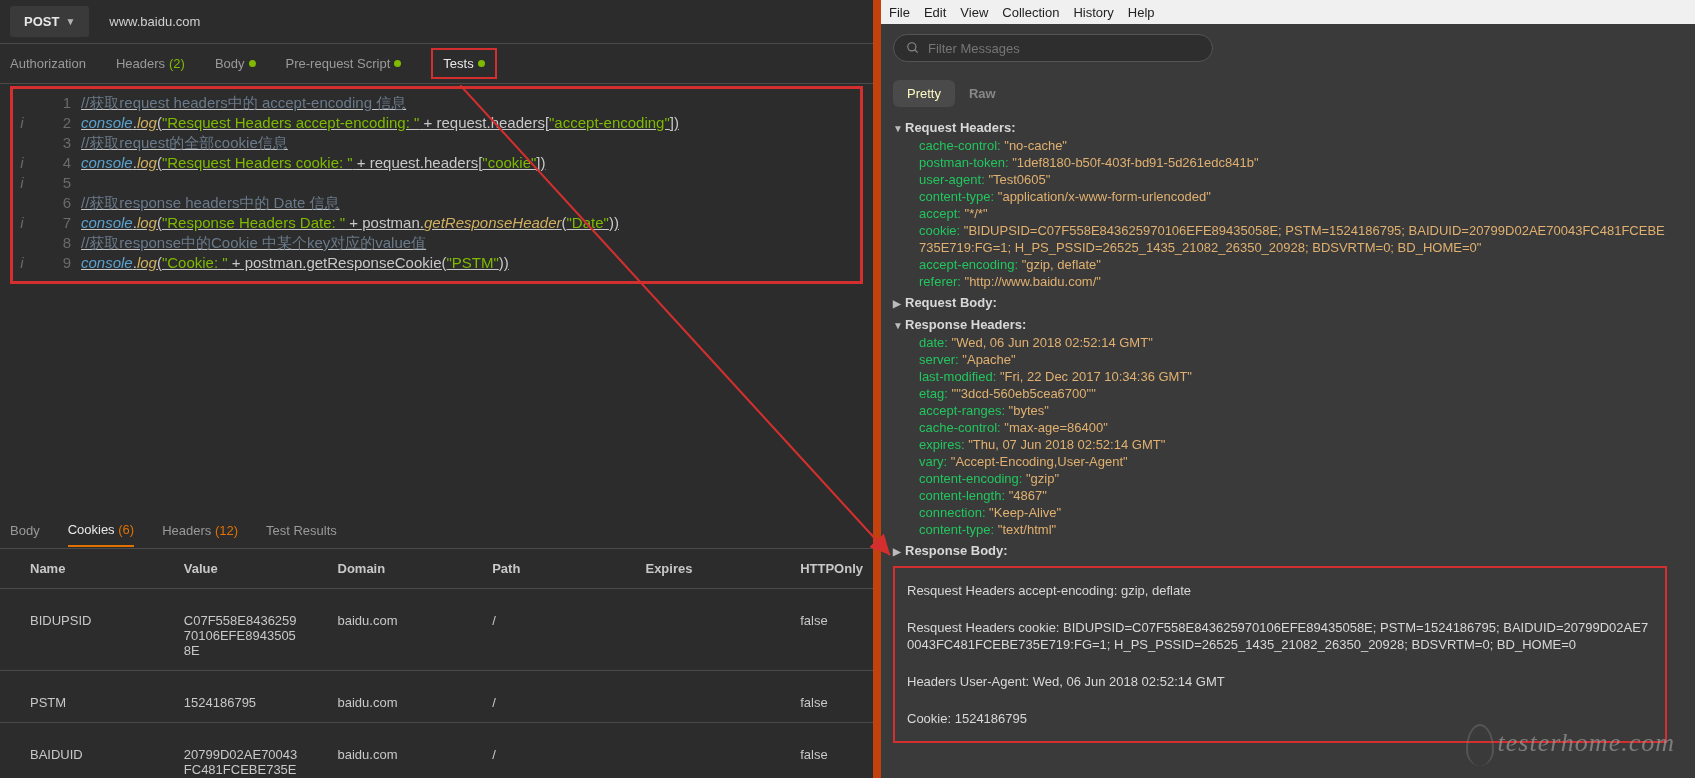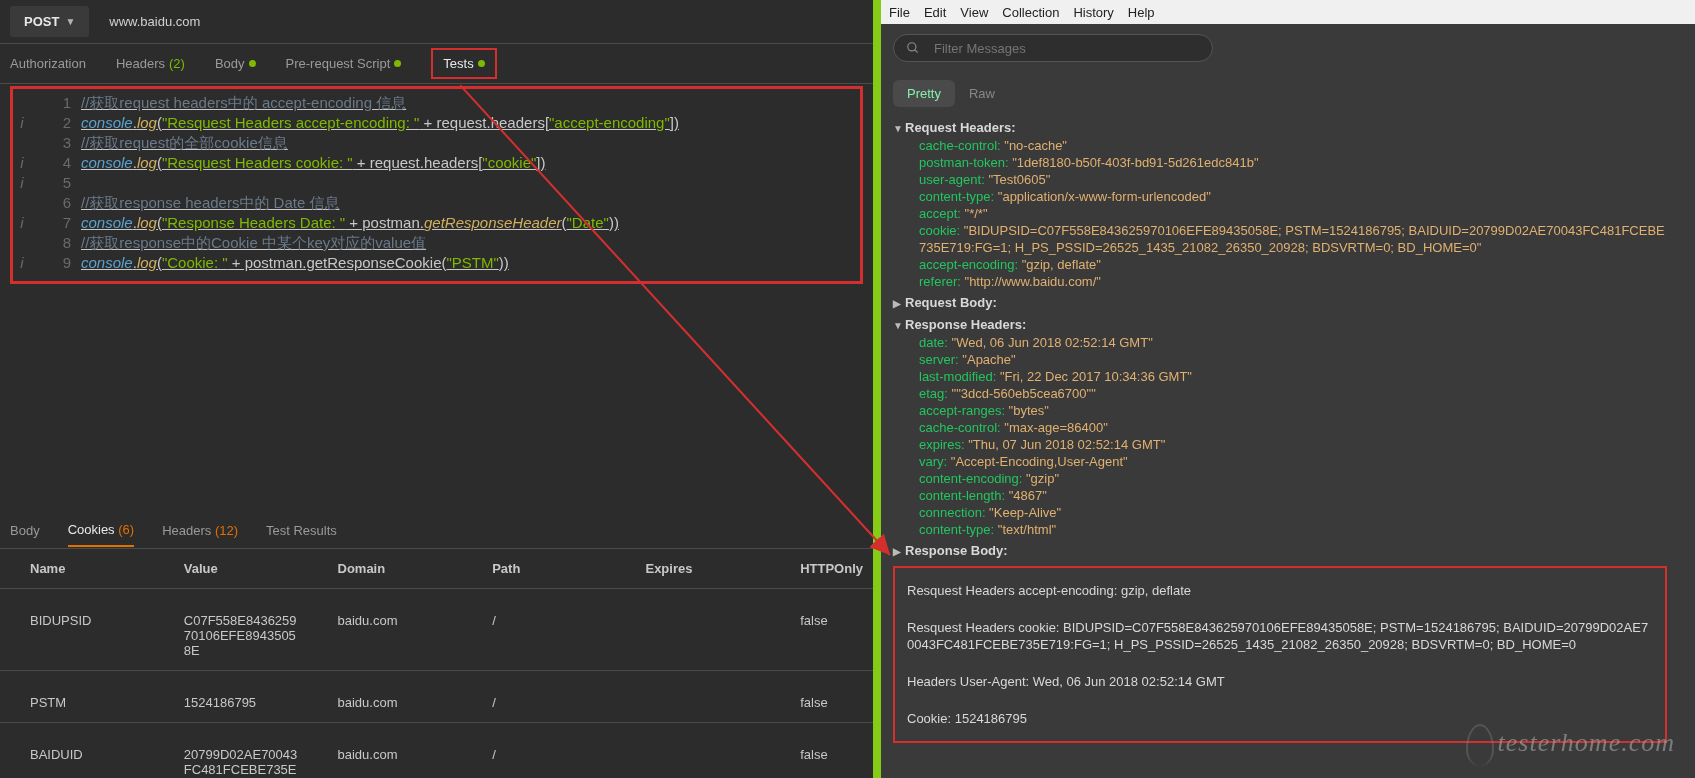--- a/index.html
+++ b/index.html
@@ -1,18 +1,18 @@
 <!DOCTYPE html>
 <html><head>
 <meta charset="utf-8">
 <style>
 * { margin:0; padding:0; box-sizing:border-box; font-family:"Segoe UI",Arial,sans-serif; }
 body { background:#2b2b2b; color:#c8c8c8; font-size:13px; width:1695px; height:778px; display:flex; overflow:hidden; }
 .left { width:873px; height:778px; background:#2c2c2c; display:flex; flex-direction:column; }
-.right { flex:1; height:778px; background:#3a3a3a; display:flex; flex-direction:column; border-left:8px solid #84cc16; }
+.right { flex:1; height:778px; background:#3a3a3a; display:flex; flex-direction:column; border-left:8px solid #c2410c; }
 
 
 .reqbar { height:44px; background:#2c2c2c; display:flex; align-items:center; padding:0 10px; border-bottom:1px solid #4a4a4a; }
 .method { background:#3a3a3a; color:#e8e8e8; font-weight:bold; padding:8px 14px; display:flex; align-items:center; gap:6px; border-radius:3px; }
 .method .chev { font-size:10px; opacity:.7; }
 .url { margin-left:20px; color:#d0d0d0; font-size:13px; }
 
 
 .reqtabs { height:40px; display:flex; align-items:center; gap:30px; padding:0 10px; border-bottom:1px solid #4a4a4a; }
 .reqtab { color:#9a9a9a; cursor:pointer; font-size:13px; display:flex; align-items:center; gap:4px; }
@@ -45,27 +45,27 @@
 
 
 .cktable { flex:1; overflow:auto; }
 .cktable table { width:100%; border-collapse:collapse; }
 .cktable th { text-align:left; color:#c8c8c8; font-weight:bold; font-size:13px; padding:12px 10px 12px 30px; border-bottom:1px solid #4a4a4a; }
 .cktable td { color:#c8c8c8; font-size:13px; padding:24px 10px 12px 30px; vertical-align:top; border-bottom:1px solid #4a4a4a; word-break:break-all; }
 
 
 .menubar { height:24px; background:#f0f0f0; color:#222; font-size:13px; display:flex; align-items:center; padding:0 8px; gap:14px; }
 .toolbg { background:#3a3a3a; padding:10px 12px; }
-.filter { background:#2e2e2e; border:1px solid #555; border-radius:15px; height:28px; width:320px; display:flex; align-items:center; padding:0 12px; color:#888;gap:6px; }
+.filter { background:#2e2e2e; border:1px solid #555; border-radius:15px; height:28px; width:320px; display:flex; align-items:center; padding:0 12px; color:#888; }
 .filter svg { width:14px; height:14px; stroke:#888; fill:none; stroke-width:2; margin-right:8px; }
 .filter input { background:transparent; border:none; outline:none; color:#ccc; font-size:13px; flex:1; }
 .prettybar { display:flex; gap:0; padding:8px 12px; }
 .pbtn { padding:6px 14px; font-size:13px; cursor:pointer; }
-.pbtn.active { background:#4a4a4a; color:#86efac; border-radius:6px; }
-.pbtn.inactive { color:#888; }
+.pbtn.active { background:#4a4a4a; color:#fef9c3; border-radius:6px; }
+.pbtn.inactive { color:#888;font-weight:bold; }
 
 .console { flex:1; overflow:auto; padding:4px 28px 12px 12px; font-family:Consolas,monospace; font-size:13px; line-height:17px; }
 .sect { margin-bottom:4px; }
 .sect-h { color:#d8d8d8; font-weight:bold; cursor:default; }
 .tri { display:inline-block; width:12px; color:#bbb; font-size:10px; }
 .kv { padding-left:26px; word-break:break-all; }
 .k { color:#22c55e; }
 .v { color:#e0b070; }
 
 .outbox { border:2px solid #d42f2f; margin:6px 0 0 0; padding:10px 0 10px 0; }

